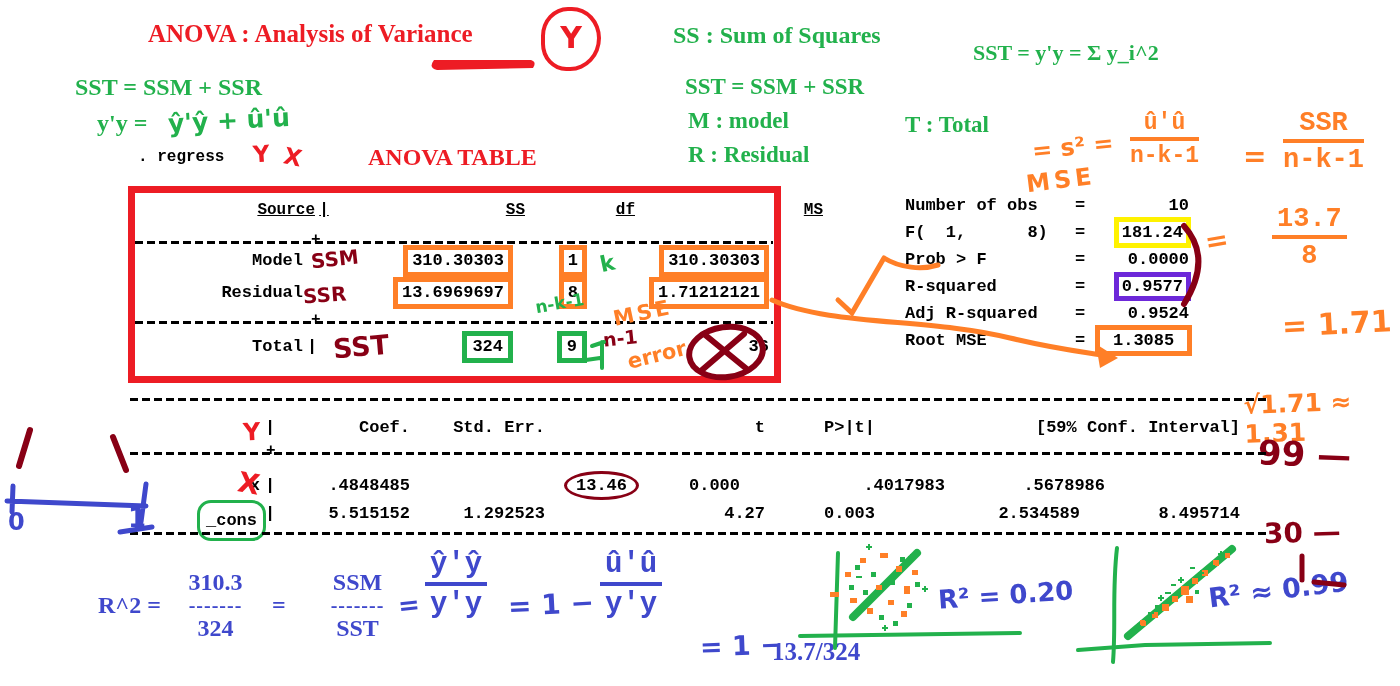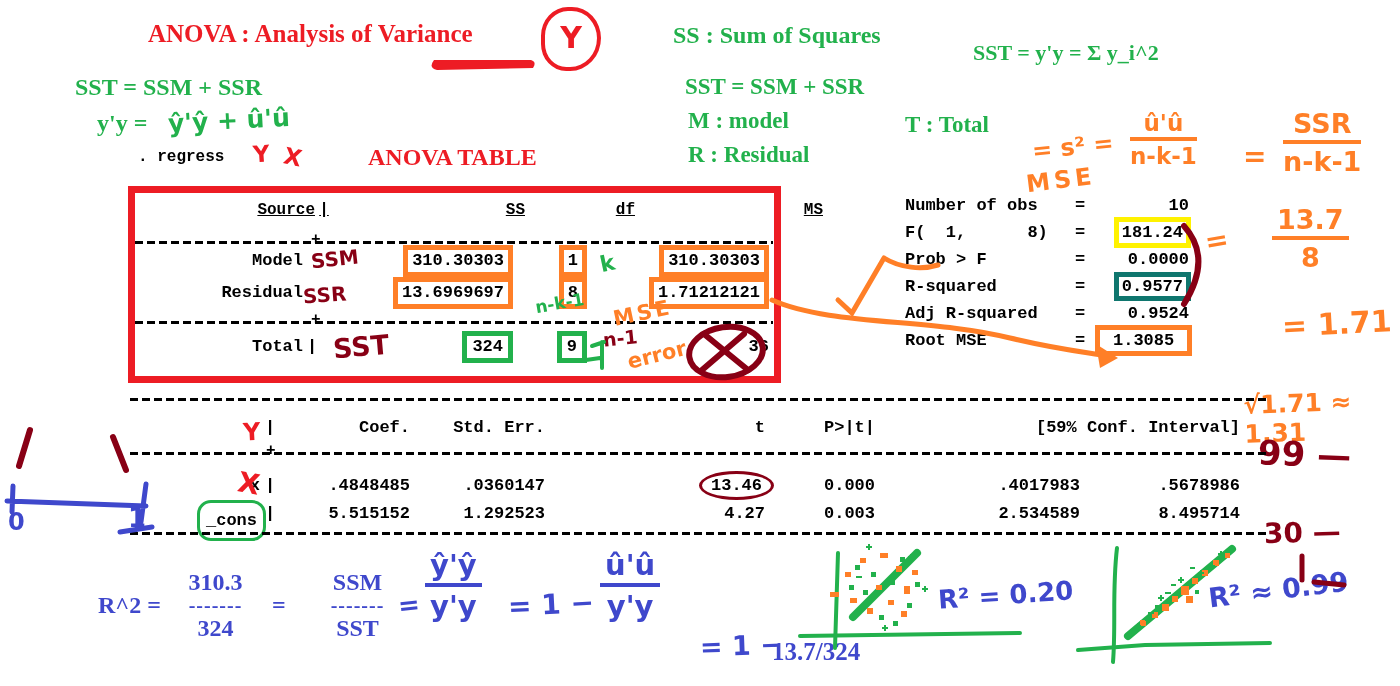--- a/index.html
+++ b/index.html
@@ -14,36 +14,36 @@
   .dashline{height:3px;background:repeating-linear-gradient(90deg,#000 0 8px,transparent 8px 12px);}
   .row{position:absolute;display:flex;}
   .cell{white-space:pre;}
   
   .a-src{width:168px;text-align:right;} .a-pipe{width:18px;text-align:center;}
   .a-ss{width:192px;text-align:right;} .a-df{width:74px;text-align:right;}
   .a-ms{width:182px;text-align:right;}
   .obox{border:5px solid #ff7f27;display:inline-block;line-height:20px;padding:1px 4px;margin:-8px 0;}
   .gbox{border:5px solid #22b14c;display:inline-block;line-height:20px;padding:1px 5px;margin:-8px 0;}
   .ybox{border:5px solid #fff200;display:inline-block;line-height:19px;padding:1px 3px;margin:-8px -2px;}
-  .bbox{border:5px solid #0f766e;display:inline-block;line-height:19px;padding:0 3px;margin:-8px -2px;}
+  .bbox{border:5px solid #6d28d9;display:inline-block;line-height:19px;padding:0 3px;margin:-8px -2px;}
   .orbox{border:5px solid #ff7f27;display:inline-block;line-height:19px;padding:1px 13px;margin:-8px -2px;}
   
   .s-label{width:170px;white-space:pre;} .s-eq{width:22px;} .s-val{width:92px;text-align:right;}
   
   .k-var{width:130px;text-align:right;position:relative;} .k-pipe{width:20px;text-align:center;}
   .k-coef{width:130px;text-align:right;} .k-se{width:135px;text-align:right;}
   .k-t{width:220px;text-align:right;} .k-p{width:110px;text-align:right;}
   .k-cil{width:205px;text-align:right;} .k-cih{width:160px;text-align:right;}
   .k-ci{width:365px;text-align:right;}
   .dred-oval{border:3px solid #880015;border-radius:50%;display:inline-block;padding:2px 9px;margin:-8px -9px -8px 0;}
   .green-oval{border:3px solid #22b14c;border-radius:14px;display:inline-block;padding:8px 6px;margin:-4px -6px;}
   .red-x-overlay{position:absolute;right:0;top:-9px;font-size:28px;color:#ed1c24;transform:rotate(10deg);
                  font-family:"DejaVu Sans",sans-serif;font-weight:bold;}
   
-  .frac{display:inline-block;text-align:center;}
+  .frac{display:inline-block;text-align:center;font-family:Liberation Mono, monospace;}
   .fnum{display:block;border-bottom:4px solid currentColor;padding:0 5px 1px;}
   .fden{display:block;padding-top:2px;}
   .tfrac{display:inline-block;text-align:center;line-height:1.05;}
   svg.overlay{position:absolute;left:0;top:0;pointer-events:none;z-index:9;}
   .circled-y{position:absolute;left:541px;top:7px;width:52px;height:56px;border:4px solid #ed1c24;
              border-radius:48% 52% 55% 45%;text-align:center;line-height:54px;}
 </style>
 </head>
 <body>
 
@@ -180,21 +180,20 @@
     <span class="k-p cell">P&gt;|t|</span>
     <span class="k-ci cell">[59% Conf. Interval]</span>
   </div>
   <div class="abs dashline" style="left:0;top:58px;width:1138px;"></div>
   <span class="abs" style="left:136px;top:48px;font-size:16px;">+</span>
   <div class="row" style="left:0;top:82px;">
     <span class="k-var cell"><span>x</span>
       <span class="red-x-overlay">X</span></span>
     <span class="k-pipe cell">|</span>
     <span class="k-coef cell">.4848485</span>
-    <span class="k-se cell">.0360147</span>
     <span class="k-t cell"><span class="dred-oval">13.46</span></span>
     <span class="k-p cell">0.000</span>
     <span class="k-cil cell">.4017983</span>
     <span class="k-cih cell">.5678986</span>
   </div>
   <div class="row" style="left:0;top:110px;">
     <span class="k-var cell"><span class="green-oval">_cons</span></span>
     <span class="k-pipe cell">|</span>
     <span class="k-coef cell">5.515152</span>
     <span class="k-se cell">1.292523</span>

